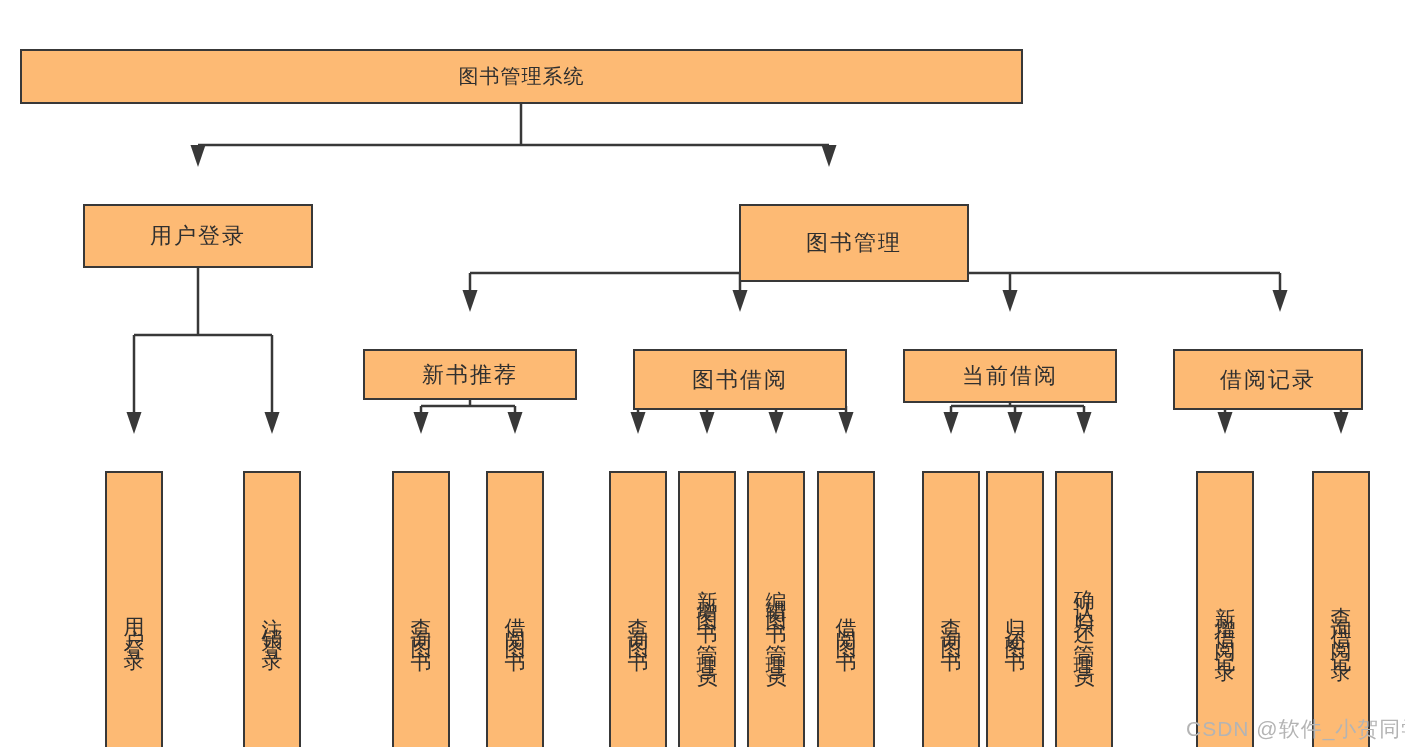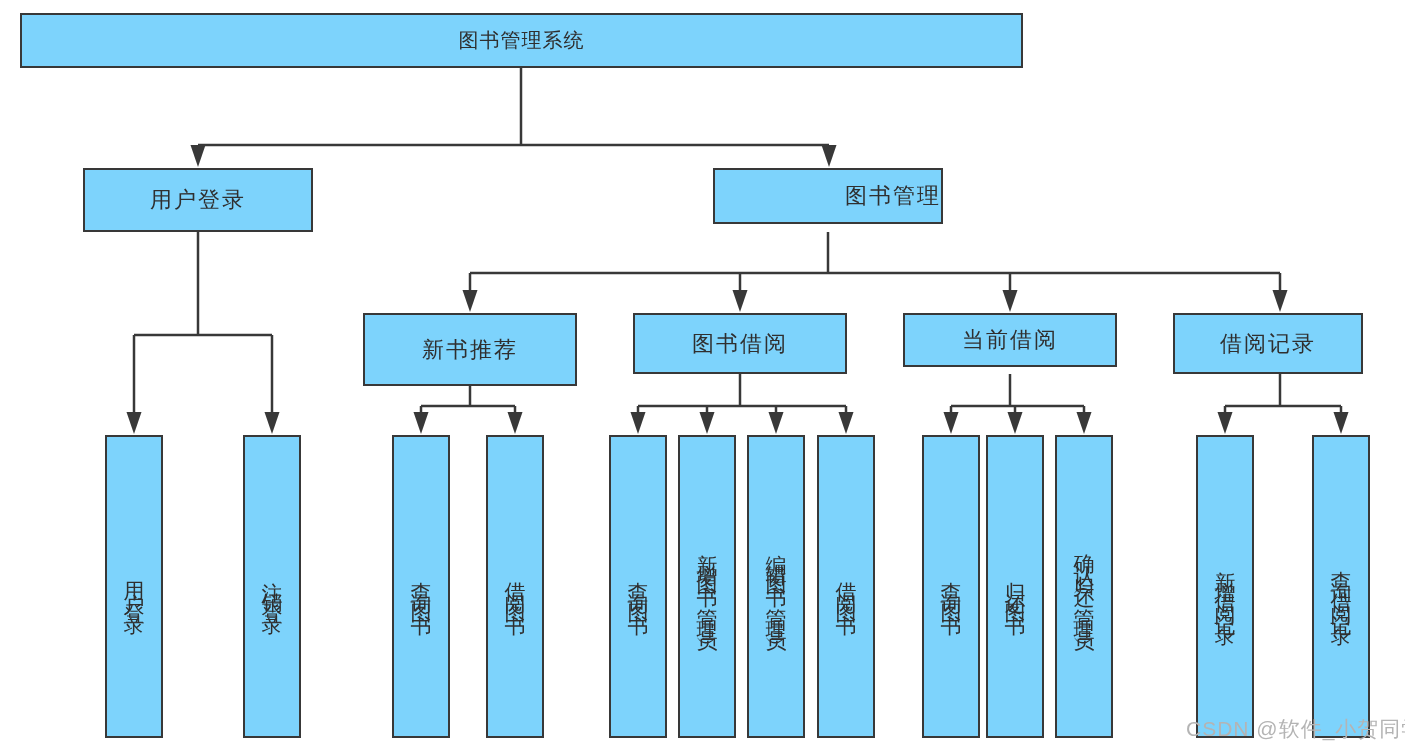--- a/index.html
+++ b/index.html
@@ -1,20 +1,20 @@
 <!DOCTYPE html>
 <html><head>
 <meta charset="utf-8">
 <style>
   html,body{margin:0;padding:0;background:#ffffff;}
   #page{position:relative;width:1405px;height:747px;background:#ffffff;overflow:hidden;
         font-family:"Liberation Sans","DejaVu Sans",sans-serif;color:#2f2f2f;}
   #connectors{position:absolute;left:0;top:0;z-index:1;}
-  .node{position:absolute;background:#7dd3fc;border:2.5px solid #383838;box-sizing:border-box;
-        display:flex;align-items:center;justify-content:center;z-index:2;}
+  .node{position:absolute;background:#fdba74;border:2.5px solid #383838;box-sizing:border-box;
+        display:flex;align-items:center;justify-content:center;z-index:2;margin-top:36px;}
   .root-node{font-size:20px;letter-spacing:1px;}
   .h-node{font-size:22px;letter-spacing:2px;}
   .leaf .vtext{writing-mode:vertical-rl;text-orientation:mixed;font-size:21px;
         letter-spacing:11px;line-height:1.05;}
   #watermark{position:absolute;z-index:4;left:1186px;top:715px;font-size:21px;
         color:#b4b4b4;white-space:nowrap;letter-spacing:1px;}
   svg path.line{fill:none;stroke:#383838;stroke-width:2.5;}
   svg path.arrowhead{fill:#383838;stroke:none;}
 </style>
 </head>
@@ -82,25 +82,25 @@
     <path class="arrowhead" d="M1333.5 412 h15 L1341 434 Z"></path>
   </svg>
 
   <div class="node root-node" style="left:20px;top:13px;width:1003px;height:55px;">
     <span>图书管理系统</span>
   </div>
 
   <div class="node h-node" style="left:83px;top:168px;width:230px;height:64px;">
     <span>用户登录</span>
   </div>
-  <div class="node h-node" style="left:713px;top:168px;width:230px;height:56px;justify-content:flex-end;">
+  <div class="node h-node" style="left:739px;top:168px;width:230px;height:78px;">
     <span>图书管理</span>
   </div>
 
-  <div class="node h-node" style="left:363px;top:313px;width:214px;height:73px;">
+  <div class="node h-node" style="left:363px;top:313px;width:214px;height:51px;">
     <span>新书推荐</span>
   </div>
   <div class="node h-node" style="left:633px;top:313px;width:214px;height:61px;">
     <span>图书借阅</span>
   </div>
   <div class="node h-node" style="left:903px;top:313px;width:214px;height:54px;">
     <span>当前借阅</span>
   </div>
   <div class="node h-node" style="left:1173px;top:313px;width:190px;height:61px;">
     <span>借阅记录</span>

